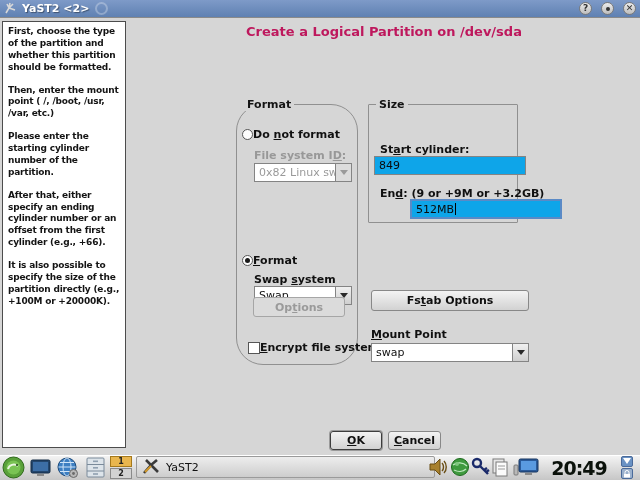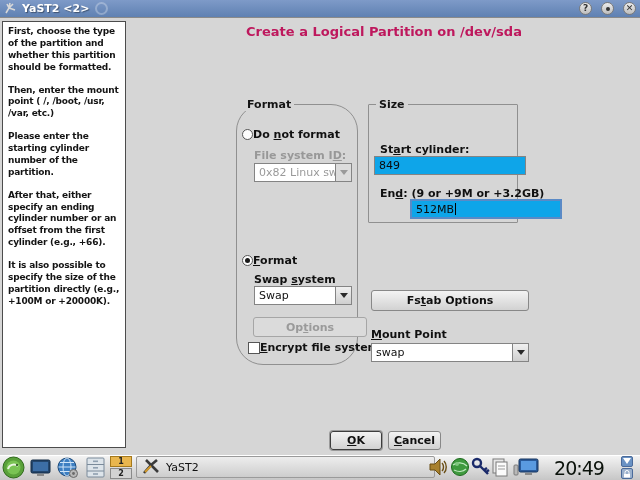--- a/index.html
+++ b/index.html
@@ -79,21 +79,21 @@
     display:flex; flex-direction:column; gap:1px; }
   .pcell { flex:1; border:1px solid #8a8a8a; font-size:8px; font-weight:bold;
     color:#222; text-align:center; line-height:9px; background:#d2d2d2; }
   .pcell.active { background:#e9b64e; border-color:#a5791c; }
   .taskbtn { position:absolute; left:136px; top:456px; width:299px; height:22px;
     background:linear-gradient(#ededed,#cdcdcd); border:1px solid #9a9a9a; border-radius:2px;
     display:flex; align-items:center; gap:6px; padding:0 5px; }
   .taskbtn .tlabel { font-size:11px; color:#111; }
   .tray-icon { position:absolute; top:457px; width:20px; height:20px; }
   .clock { position:absolute; left:540px; top:455px; width:78px; height:25px;
-    font-size:19px; font-weight:normal; color:#0b120b; letter-spacing:-1px;
+    font-size:19px; font-weight:bold; color:#0b120b; letter-spacing:-1px;
     display:flex; align-items:center; justify-content:center; }
   .minicol { position:absolute; left:621px; top:456px; width:12px; height:23px;
     display:flex; flex-direction:column; gap:1px; }
   .minibtn { flex:1; border:1px solid #4a6a9a; border-radius:2px;
     display:flex; align-items:center; justify-content:center; }
   .minibtn.arrow { background:#6a92c4; }
   .minibtn.lock { background:#9ab0cc; }
 </style>
 </head>
 <body>
@@ -146,21 +146,21 @@
 
     <div class="lbl" style="position:absolute; left:17px; top:168px;"><span>Swap </span><span class="ak">s</span><span>ystem</span></div>
 
     <div class="combo" style="left:17px; top:181px; width:98px;">
       <span class="val">Swap</span>
       <span class="arrow-btn">
           <span class="tri"></span>
         </span>
     </div>
 
-    <div class="btn disabled" style="left:16px; top:212px; width:114px; height:20px;">
+    <div class="btn disabled" style="left:16px; top:192px; width:92px; height:20px;">
         <span><span>Op</span><span class="ak">t</span><span>ions</span></span>
       </div>
 
     <div class="radio-row" style="left:11px; top:236px;">
       <span class="checkbox"></span>
       <span class="lbl"><span class="ak">E</span><span>ncrypt file system</span></span>
     </div>
   </div>
 
   <div class="group" style="left:368px; top:104px; width:150px; height:119px;">

